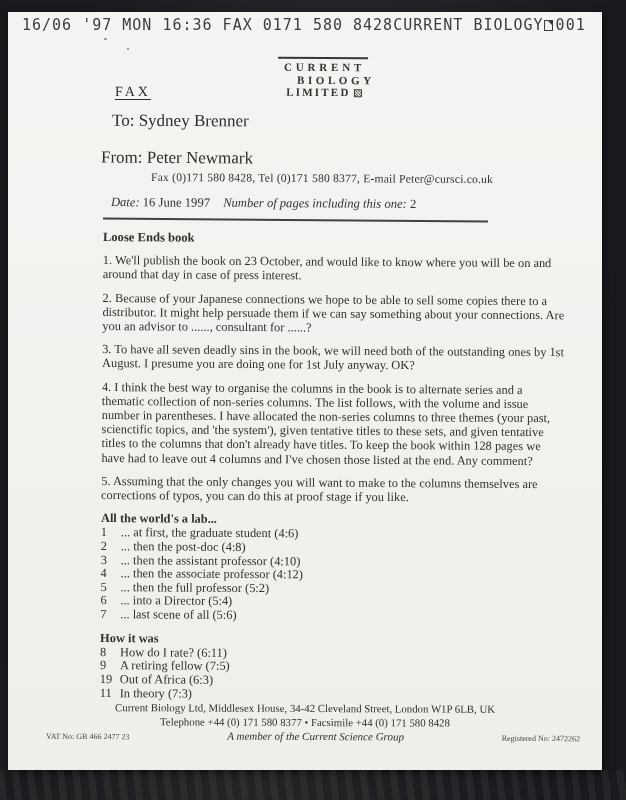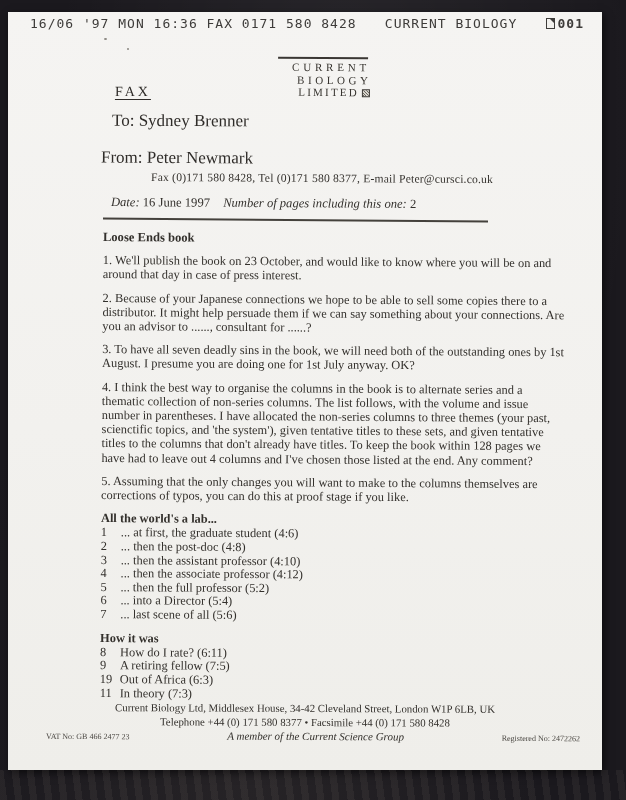--- a/index.html
+++ b/index.html
@@ -16,43 +16,43 @@
     background:repeating-linear-gradient(83deg, rgba(140,130,120,0.10) 0 7px, rgba(0,0,0,0) 7px 15px);
   }
   .page {
     position:absolute; left:8px; top:12px; width:594px; height:758px;
     background:linear-gradient(180deg,#f5f4f2 0%, #f2f1ee 55%, #efeeea 100%);
     box-shadow: 2px 3px 8px rgba(0,0,0,0.6);
     color:#33302c;
   }
   
   .fax-strip{
-    position:absolute; top:4px; left:0; right:0; padding:0 18px 0 22px;
+    position:absolute; top:4px; left:0; right:0; padding:0 18px 0 14px;
     display:flex; align-items:center;
-    font-family:"DejaVu Sans Mono", monospace; font-size:13px;
+    font-family:"DejaVu Sans Mono", monospace; font-size:15px;
     letter-spacing:1px; color:#3e3c3a; white-space:nowrap;
   }
   .fax-strip .fs-left{ flex:0 0 auto; }
   .fax-strip .fs-center{ flex:1 1 auto; text-align:center; }
-  .fax-strip .fs-right{ flex:0 0 auto; display:flex; align-items:center;font-weight:bold; }
+  .fax-strip .fs-right{ flex:0 0 auto; display:flex; align-items:center; }
   .doc-icon{ position:relative; display:inline-block; width:9px; height:11px;
     border:1px solid #3e3c3a; margin-right:3px; background:#f2f1ee; }
   .doc-icon::before{ content:""; position:absolute; top:0; right:0; width:0; height:0;
     border-left:4px solid transparent; border-top:4px solid #3e3c3a; }
   .speck{ position:absolute; background:#8a8781; border-radius:50%; }
   .speck.s1{ left:96px; top:26px; width:3px; height:2px; }
   .speck.s2{ left:119px; top:36px; width:2px; height:2px; }
   
   .logo{ position:absolute; left:268px; top:42px; width:94px; text-align:center;
     color:#37342f; transform:rotate(0.3deg); }
   .logo .cb{ font-family:"DejaVu Serif", serif; font-size:47px; line-height:44px;
     letter-spacing:-2px; font-weight:500; opacity:0.88; }
   .logo .lg-rule{ border-top:2px solid #3a3733; margin:3px 2px 2px 2px; }
   .logo .lw{ font-family:"Liberation Serif", serif; font-size:11px; line-height:12.5px;
-    font-weight:400; white-space:nowrap;text-align:right; }
+    font-weight:700; white-space:nowrap; }
   .logo .lw1{ letter-spacing:3.8px; margin-left:3px;}
   .logo .lw2{ letter-spacing:3.6px; margin-left:21px;}
   .logo .lw3{ letter-spacing:2.2px; margin-left:2px;}
   .reg-mark{ display:inline-block; width:8px; height:8px; margin-left:3px; vertical-align:-1px;
     border:1px solid #3a3733;
     background:repeating-linear-gradient(45deg,#6b675f 0 1px,#d9d6cf 1px 2px); }
   .fax-label{ position:absolute; left:107px; top:72px; font-size:14px; letter-spacing:3px;
     font-weight:500; text-decoration:underline; text-underline-offset:3px; color:#2f2c29;
     transform:rotate(0.3deg); }
   .to-line{ position:absolute; left:104px; top:99px; font-size:17px; color:#2f2c29;

